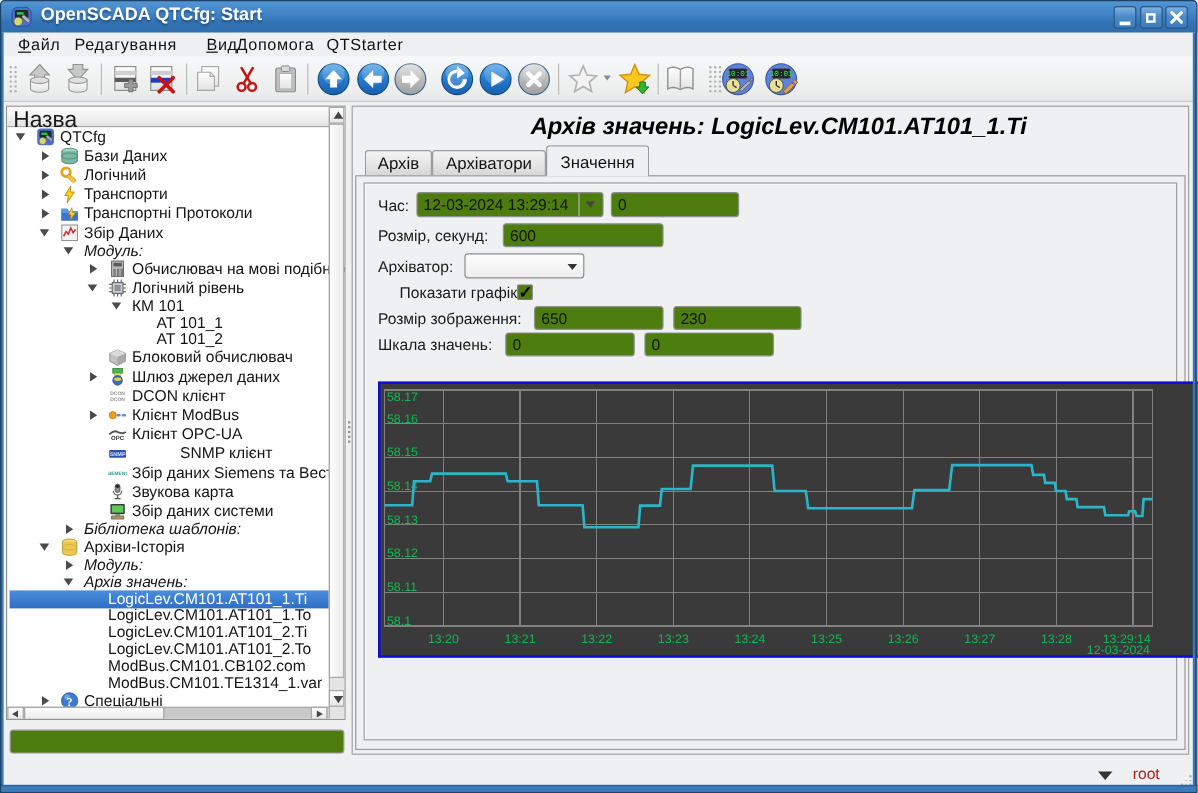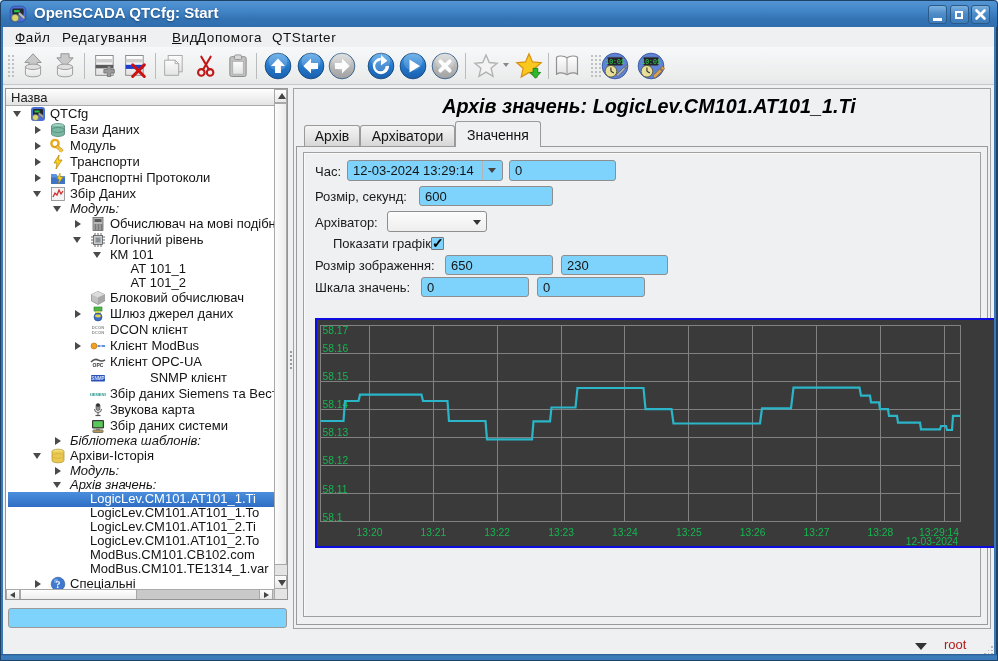--- a/index.html
+++ b/index.html
@@ -17,40 +17,40 @@
 
 #menubar { left:3px; top:27px; width:992px; height:20px; background:#eff0f1; z-index:5;}
 .menuitem { position:absolute; top:3px; font-size:13.5px; letter-spacing:0.55px; color:#111; }
 
 #toolbar { left:3px; top:47px; width:992px; height:38px; background:linear-gradient(180deg,#f7f8f9 0%,#eceded 80%,#e6e7e8 100%); border-bottom:1px solid #c6c8ca; z-index:5;}
 .tbsep { position:absolute; top:6px; width:1px; height:26px; background:#b9bbbd; }
 .tbicon { position:absolute; top:4.5px; width:28px; height:28px; }
 
 #tree { left:5px; top:88px; width:283px; height:512px; background:#fff; border:1px solid #949494; z-index:5; overflow:hidden;}
 #treehead { left:0; top:0; width:281px; height:17px; background:linear-gradient(180deg,#fefefe 0%,#f2f2f2 50%,#e3e3e3 100%); border-bottom:1px solid #aaa; }
-#treehead span { position:absolute; left:5px; top:1px; font-size:13px; color:#1a1a1a; }
+#treehead span { position:absolute; left:5px; top:1px; font-size:19px; color:#1a1a1a; }
 .trow { position:absolute; height:14px; line-height:14px; font-size:13px; color:#141414; white-space:nowrap; }
 .titalic { font-style:italic; }
 .tarrow { position:absolute; width:0; height:0; }
 .arR { border-left:6px solid #4a4a4a; border-top:4px solid transparent; border-bottom:4px solid transparent; }
 .arD { border-top:6px solid #4a4a4a; border-left:4px solid transparent; border-right:4px solid transparent; }
 .ticon { position:absolute; width:16px; height:16px; }
 
 .sbtn { position:absolute; background:linear-gradient(180deg,#fdfdfd,#e8e8e8); border:1px solid #a8a8a8; }
 .sarrow { position:absolute; width:0; height:0; }
 
 #rpanel { left:293px; top:88px; width:698px; height:541px; background:#eff0f1; border:1px solid #a2a2a2; z-index:4;}
 #rtitle { left:300px; top:95px; width:698px; text-align:center; font-size:19.8px; font-weight:bold; font-style:italic; color:#000; z-index:6;}
 .tab { position:absolute; border:1px solid #9a9a9a; border-bottom:none; border-radius:3px 3px 0 0; font-size:14px; text-align:center; color:#141414; z-index:7;}
 .tabinact { top:125px; height:21px; background:linear-gradient(180deg,#f4f4f4 0%,#e4e4e4 60%,#d6d6d6 100%); padding-top:2px;}
 .tabact { top:121px; height:26px; background:#eff0f1; padding-top:5px; z-index:8;}
 #tabpane { left:296px; top:146px; width:692px; height:479px; border:1px solid #9a9a9a; background:#eff0f1; z-index:6;}
 #innerframe { left:303px; top:152px; width:678px; height:465px; border:1px solid #a0a0a0; box-shadow:inset 1px 1px 0 #fafafa; z-index:6;}
 .flabel { position:absolute; font-size:13px; color:#1a1a1a; z-index:7; }
-.finput { position:absolute; background:#7dd3fc; border:1px solid #8e8e8e; border-radius:3px; font-size:13px; color:#141414; padding:2px 0 0 5px; z-index:7;}
+.finput { position:absolute; background:#4d7c0f; border:1px solid #8e8e8e; border-radius:3px; font-size:13px; color:#141414; padding:2px 0 0 5px; z-index:7;}
 
 #chart { left:315px; top:318px; width:772px; height:230px; background:#3a3a3a; border:2px solid #0d0de0; z-index:7; }
 
 #statusroot { left:944px; top:637px; font-size:13px; color:#b01c1c; z-index:6;}
 #statustri { left:915px; top:643px; width:0; height:0; border-top:7px solid #333; border-left:6px solid transparent; border-right:6px solid transparent; z-index:6;}
 </style>
 </head>
 <body>
 <div class="abs" id="titlebar"></div>
 <div class="abs" id="titletext">OpenSCADA QTCfg: Start</div>
@@ -264,21 +264,21 @@
       <path d="M1.5 4 v8 a6.5 2.5 0 0 0 13 0 v-8" fill="#7ab8a4" stroke="#4a7a6a" stroke-width=".7"></path>
       <ellipse cx="8" cy="8" rx="6.5" ry="2.5" fill="none" stroke="#4a7a6a" stroke-width=".6"></ellipse>
     </svg>
 <span class="trow" style="left:64px;top:34px;">Бази Даних</span>
 <span class="tarrow arR" style="left:29px;top:53px;"></span>
 <svg class="ticon icon-sec" style="left:44px;top:49px;" viewBox="0 0 16 16">
       <circle cx="5" cy="5.5" r="3.6" fill="none" stroke="#e8a81c" stroke-width="2.4"></circle>
       <rect x="6.5" y="7" width="8" height="3" rx="1" transform="rotate(40 7 8)" fill="#f4c43a" stroke="#a87908" stroke-width=".5"></rect>
       <rect x="9" y="12" width="3" height="2" fill="#f4c43a"></rect>
     </svg>
-<span class="trow" style="left:64px;top:50px;">Модуль</span>
+<span class="trow" style="left:64px;top:50px;">Логічний</span>
 <span class="tarrow arR" style="left:29px;top:69px;"></span>
 <svg class="ticon icon-bolt" style="left:44px;top:65px;" viewBox="0 0 16 16">
       <path d="M9 1 L4 9 h3 L6 15 L12 6 H8.5 Z" fill="#f8d020" stroke="#b08000" stroke-width=".7"></path>
     </svg>
 <span class="trow" style="left:64px;top:66px;">Транспорти</span>
 <span class="tarrow arR" style="left:29px;top:85px;"></span>
 <svg class="ticon icon-fold" style="left:44px;top:81px;" viewBox="0 0 16 16">
       <path d="M1 4 h5 l1.5 2 H15 v8 H1 Z" fill="#3d74c6"></path>
       <path d="M1 4 h5 l1.5 2 H15 v1.5 H1 Z" fill="#5d94e0"></path>
       <path d="M10 3 L7 9 h2.2 L8.5 13.5 L13 7 h-2.6 Z" fill="#f8d020" stroke="#b08000" stroke-width=".5"></path>

